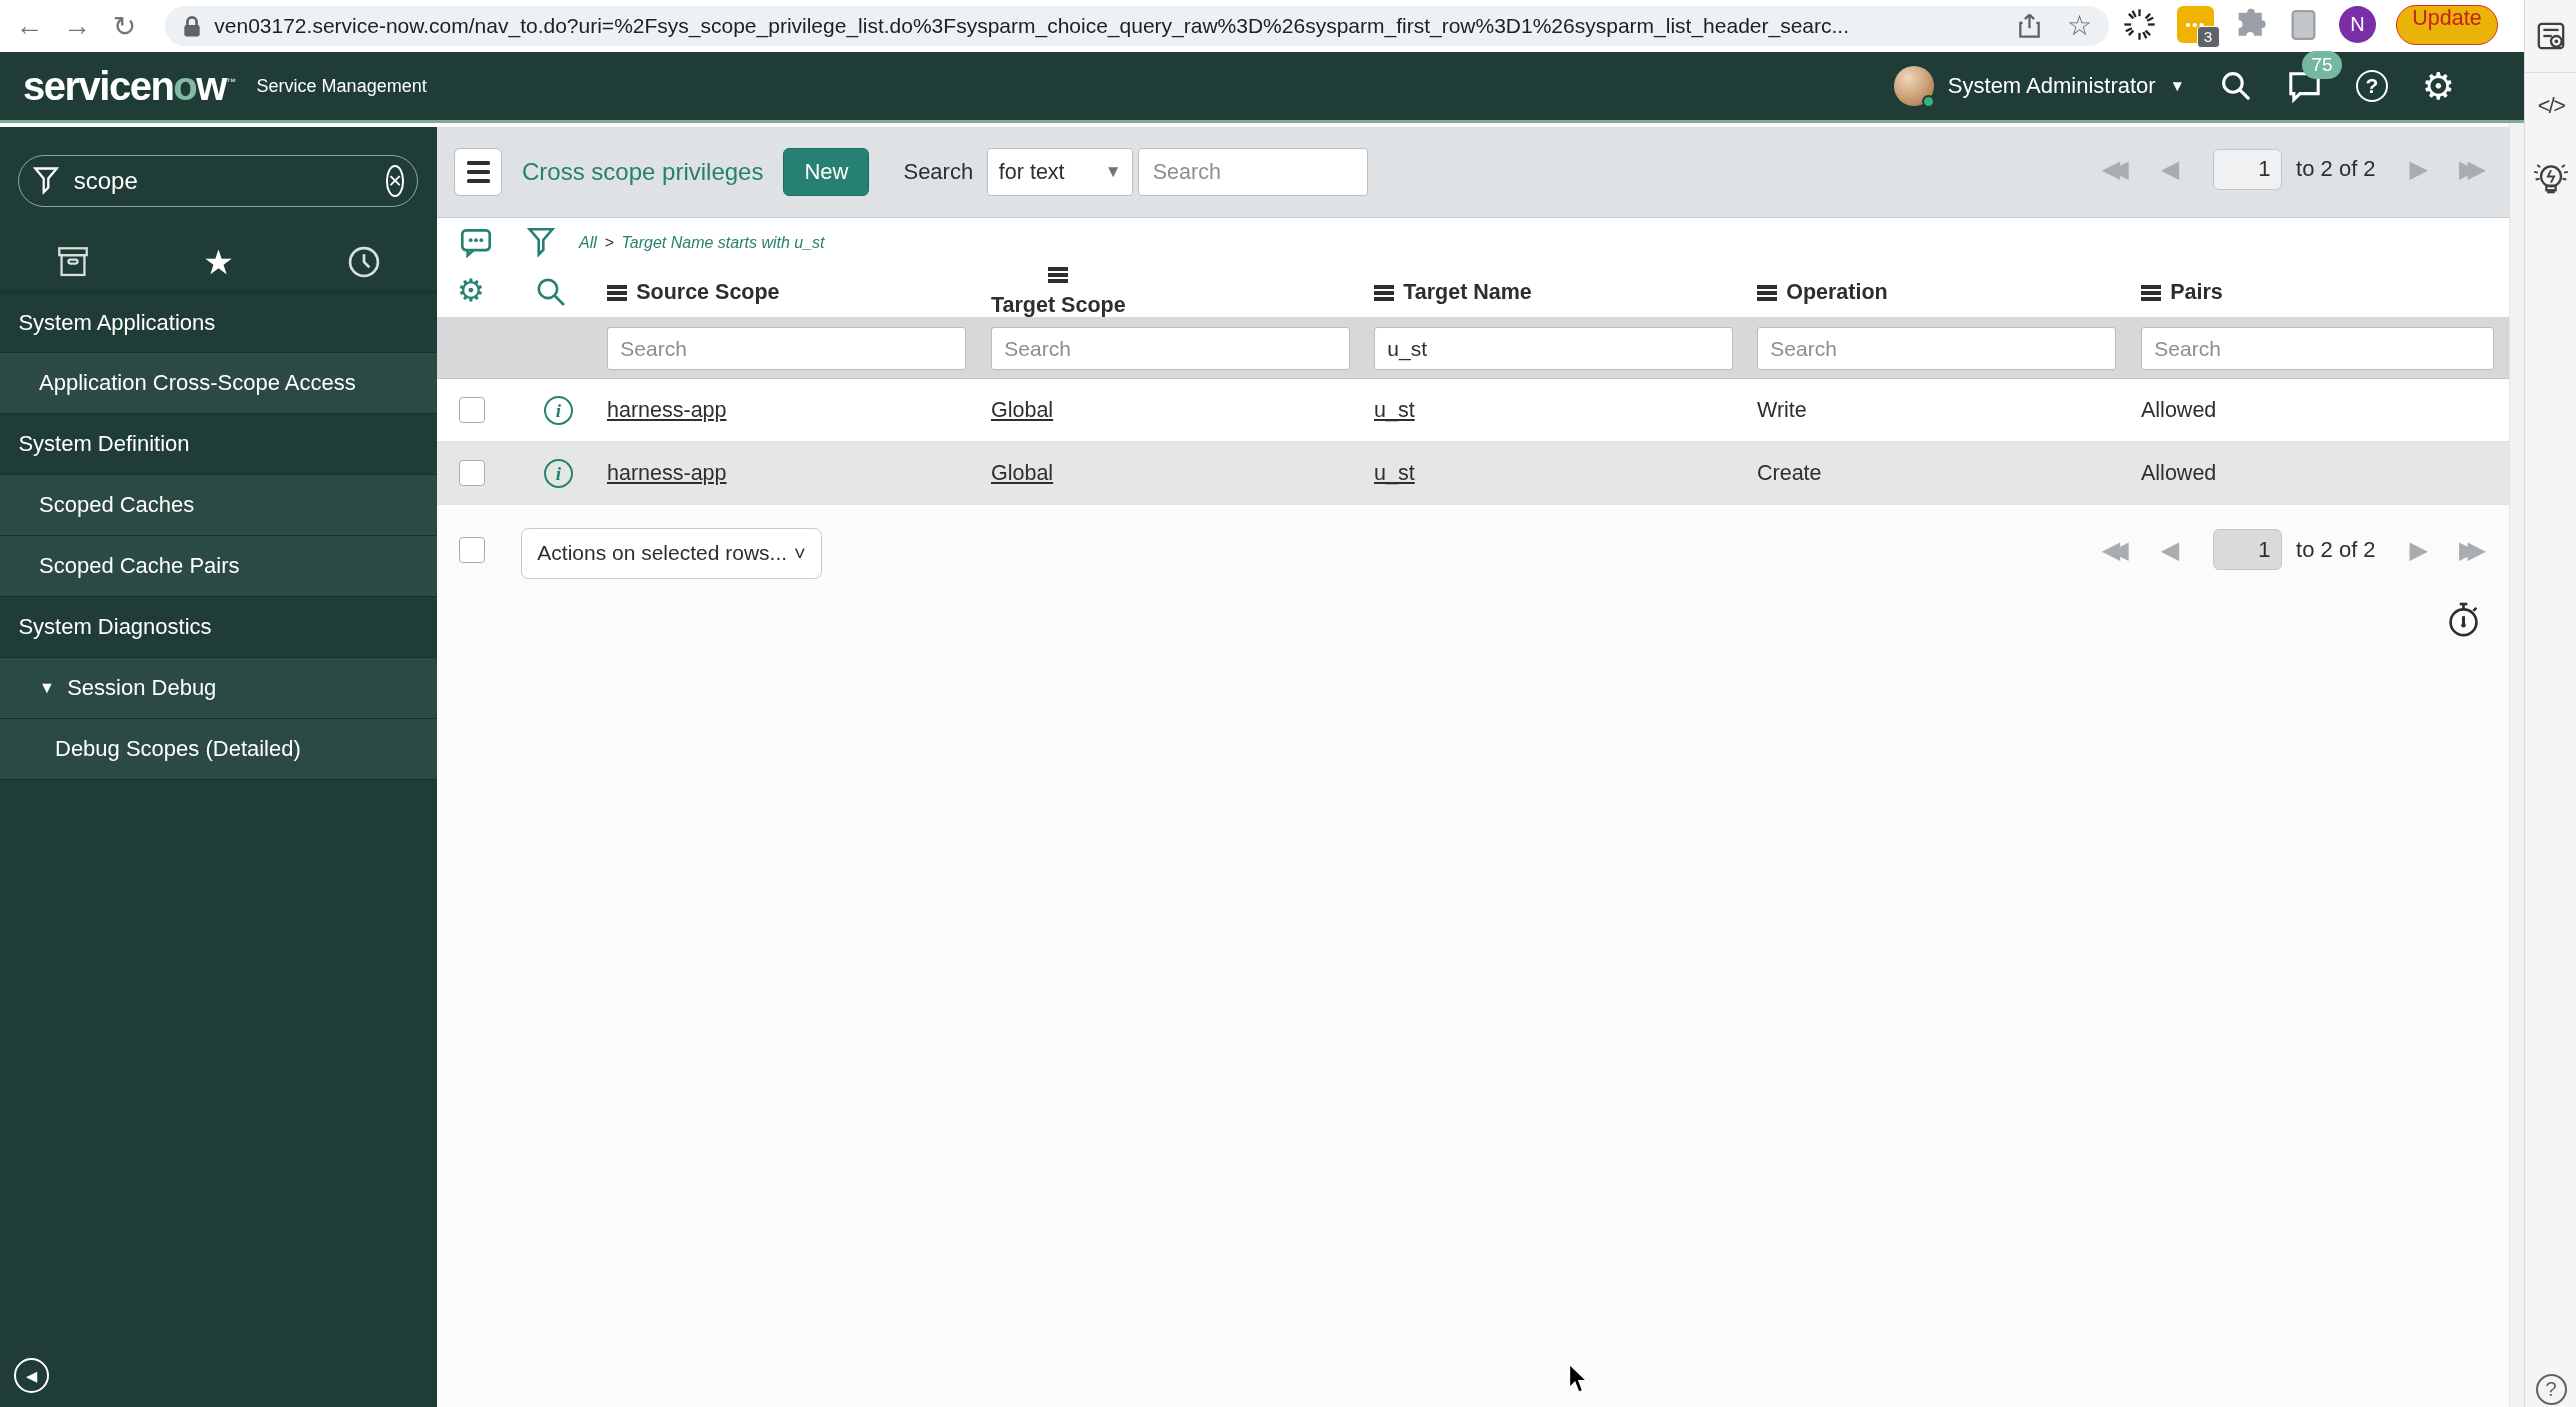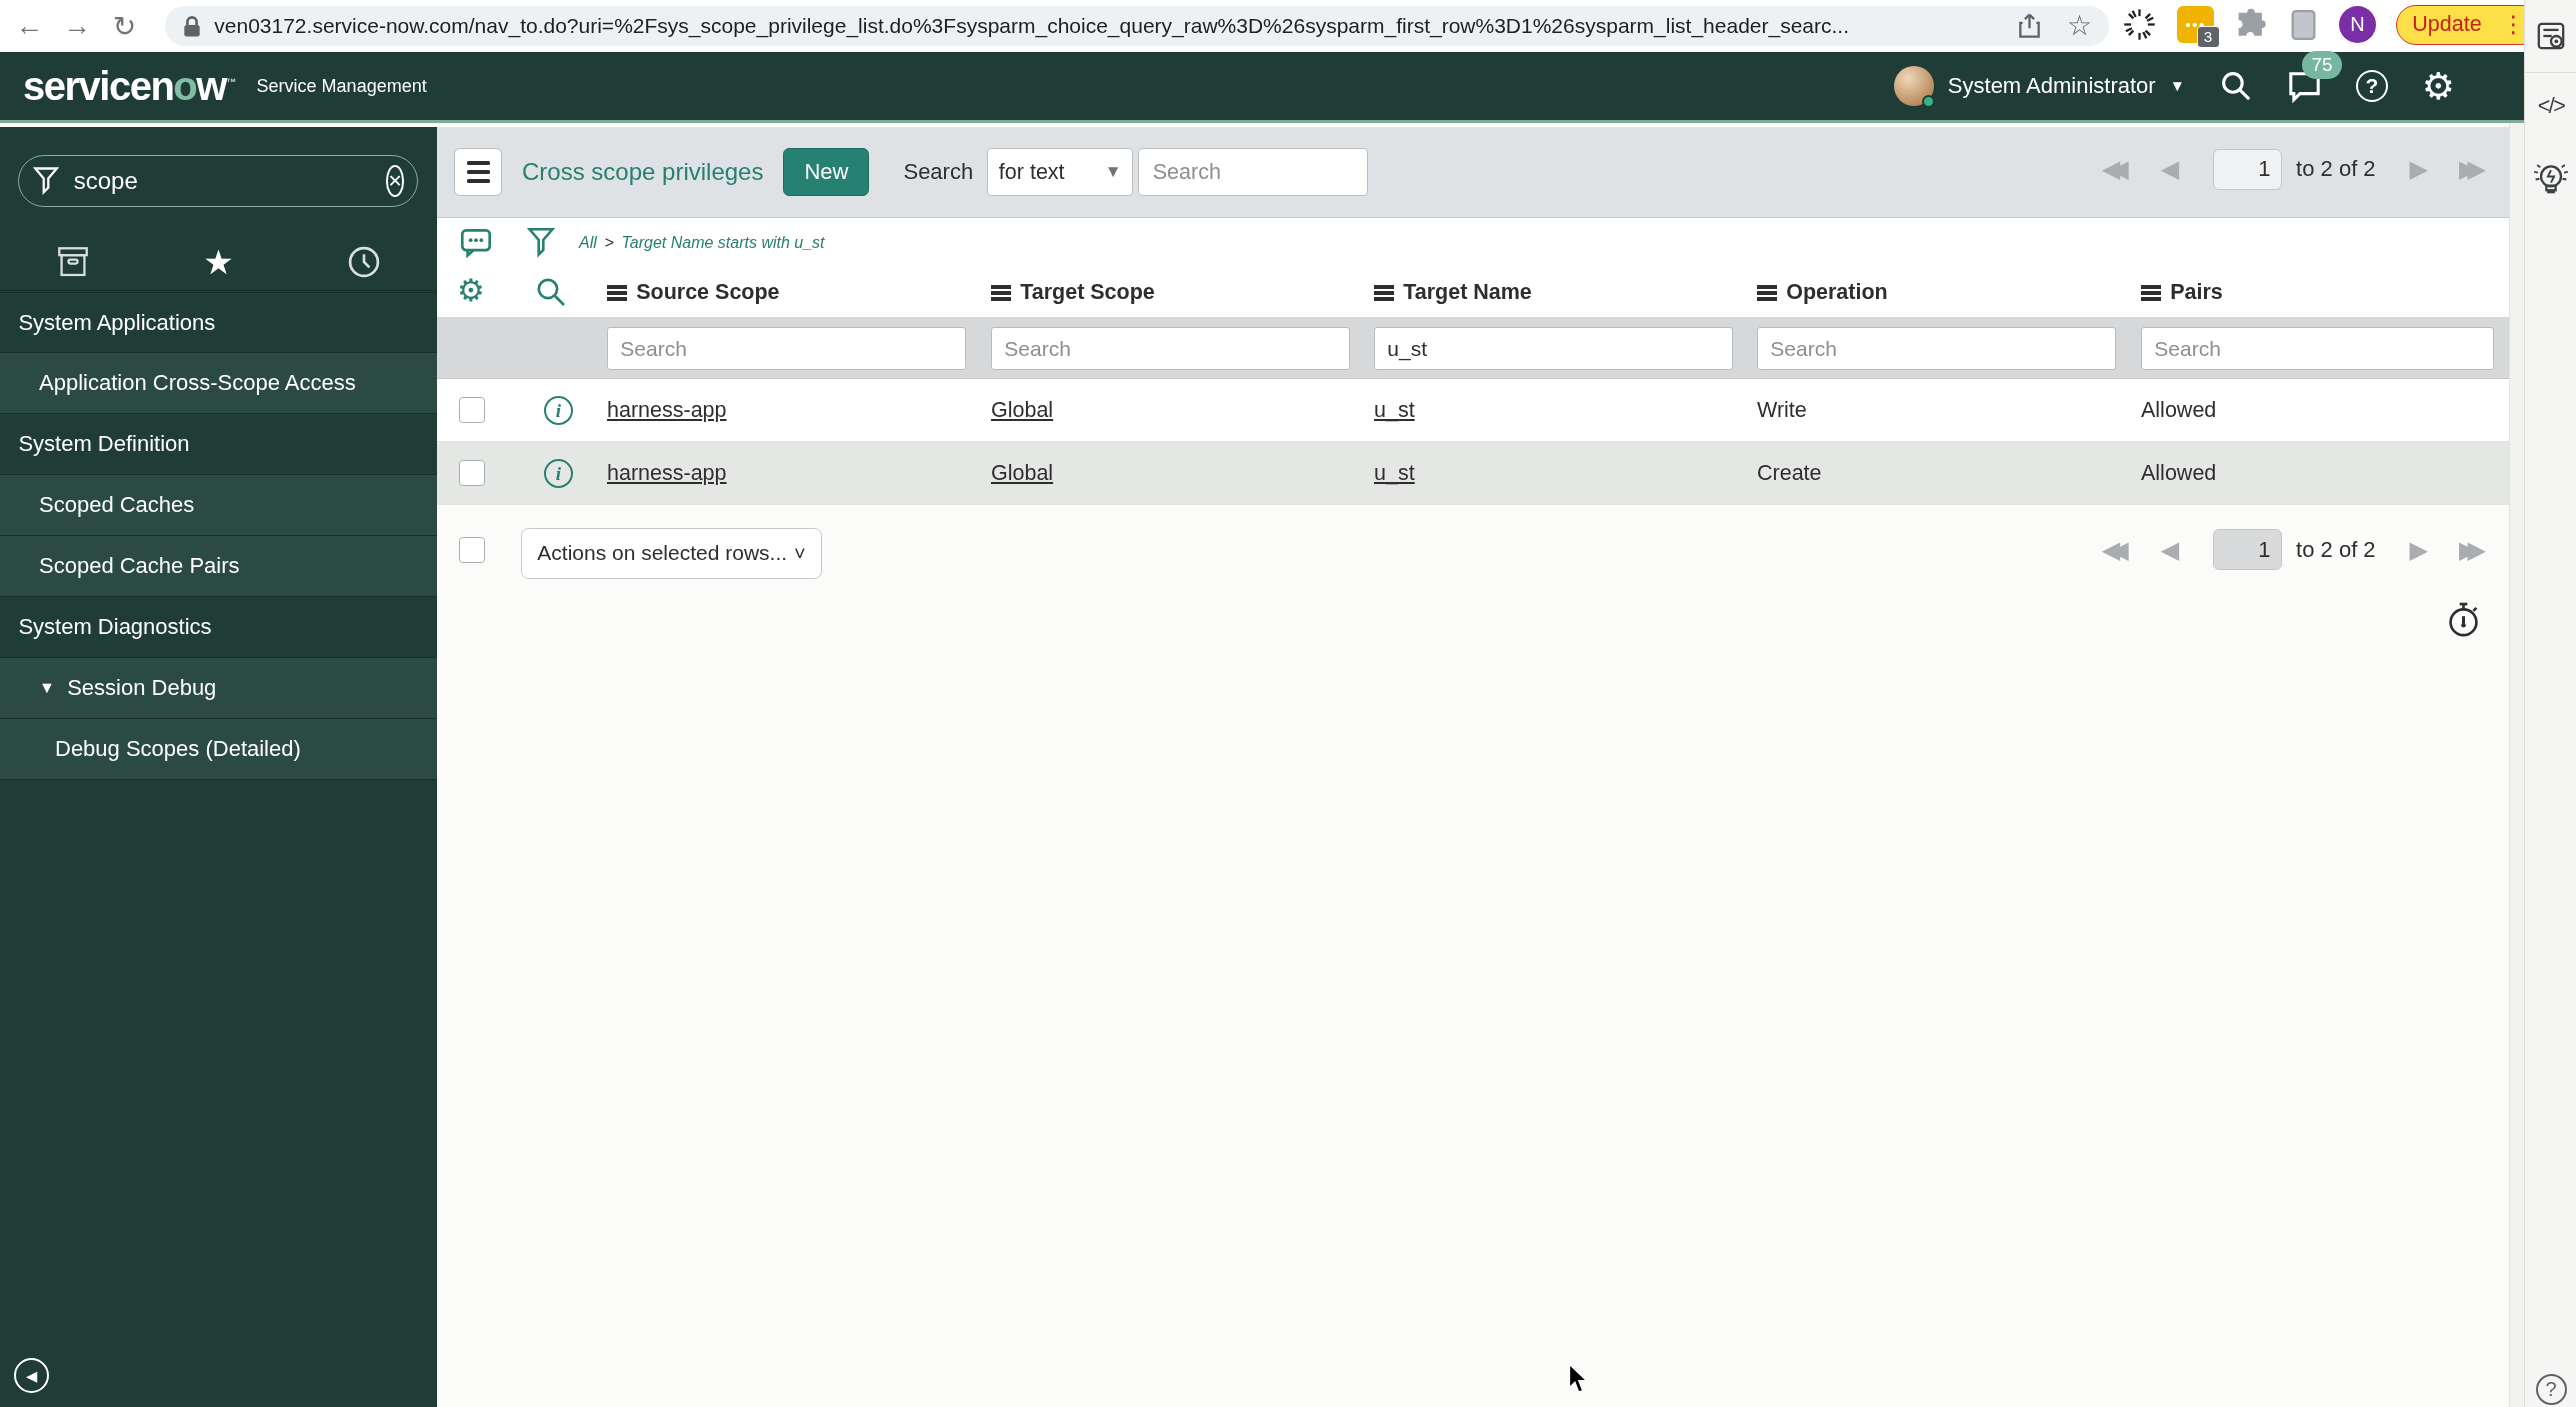--- a/index.html
+++ b/index.html
@@ -9,21 +9,21 @@
   
   .chrome{position:absolute;left:0;top:0;width:2524px;height:52px;background:#ffffff;display:flex;align-items:center;}
   .nav-ic{font-size:28px;color:#71757a;width:37px;text-align:center;margin-left:10.7px;}
   .omnibox{position:absolute;left:165px;top:6.1px;width:1944px;height:40px;background:#eef1f3;border-radius:20px;display:flex;align-items:center;padding:0 17px;}
   .omni-url{font-size:21px;color:#202124;margin-left:12.3px;white-space:nowrap;overflow:hidden;flex:1;}
   .omni-right{display:flex;align-items:center;gap:26px;margin-left:14px;}
   .ext-strip{position:absolute;left:2122px;top:4.6px;display:flex;align-items:center;gap:20px;}
   .ext-yellow{position:relative;width:37px;height:37px;background:#F0B400;border-radius:6.1px;color:#fff;font-size:15.3px;display:flex;align-items:center;justify-content:center;letter-spacing:1.5px;}
   .ext-badge{position:absolute;right:-6.1px;bottom:-4.6px;background:#5f6368;color:#fff;font-size:15.3px;line-height:1;padding:2.3px 5.4px;border-radius:4.6px;border:1.5px solid #fff;}
   .profile-n{width:37px;height:37px;border-radius:50%;background:#7B2FA6;color:#fff;font-size:20px;display:flex;align-items:center;justify-content:center;}
-  .update-btn{height:40px;border:1.5px solid #D93025;border-radius:20px;background:#fde047;color:#C5221F;display:flex;align-items:center;padding:0 15.3px;gap:20px;font-size:21.5px;}
+  .update-btn{height:40px;border:1.5px solid #D93025;border-radius:20px;background:#eab308;color:#C5221F;display:flex;align-items:center;padding:0 15.3px;gap:27px;font-size:21.5px;flex-direction:column;}
   .update-kebab{font-size:23px;color:#C5221F;}
 
   
   .rail{position:absolute;left:2524px;top:0;width:52px;height:1408px;background:#f5f5f3;border-left:0.8px solid #dcdcda;}
   .rail .ric{position:absolute;left:0;width:52px;text-align:center;color:#3c4043;}
   .rail-divider{position:absolute;left:0;top:72px;width:52px;border-top:0.8px solid #ddddda;}
   .code-txt{font-size:21.5px;letter-spacing:-1.5px;color:#3c4043;}
   .help-circ{display:inline-flex;width:31px;height:31px;border:2.3px solid #5f6368;border-radius:50%;color:#5f6368;font-size:20px;align-items:center;justify-content:center;}
 
   
@@ -374,21 +374,21 @@
       <span class="col-search-ic">
         <svg width="32" height="32" viewBox="0 0 42 42">
             <circle cx="17" cy="17" r="12" fill="none" stroke="#278172" stroke-width="3.5"></circle>
             <line x1="26" y1="26" x2="38" y2="38" stroke="#278172" stroke-width="3.5"></line>
           </svg>
       </span>
       <span class="colhead" style="left:170px;">
           <span class="bars"></span>
           <span>Source Scope</span>
         </span>
-      <span class="colhead" style="left:554px;">
+      <span class="colhead" style="left:554px;flex-direction:column;">
           <span class="bars"></span>
           <span>Target Scope</span>
         </span>
       <span class="colhead" style="left:937px;">
           <span class="bars"></span>
           <span>Target Name</span>
         </span>
       <span class="colhead" style="left:1320px;">
           <span class="bars"></span>
           <span>Operation</span>

